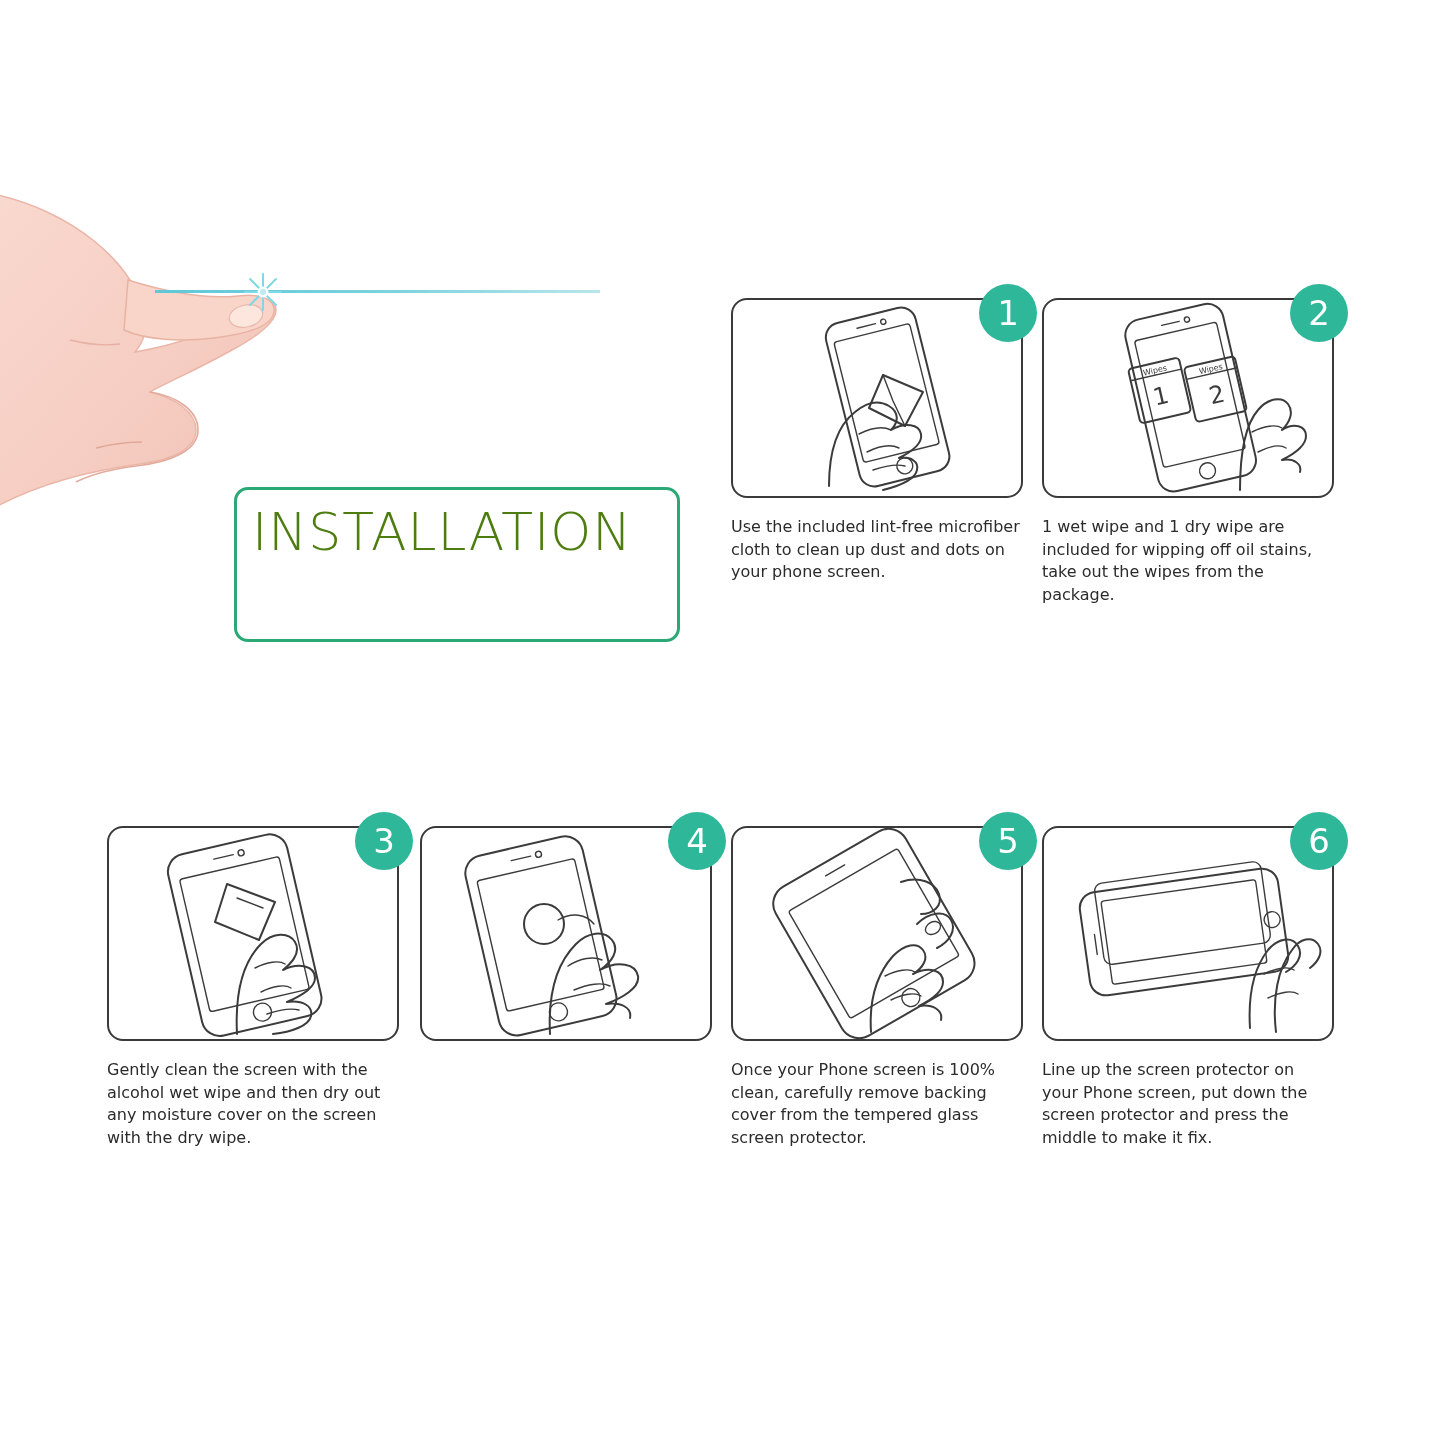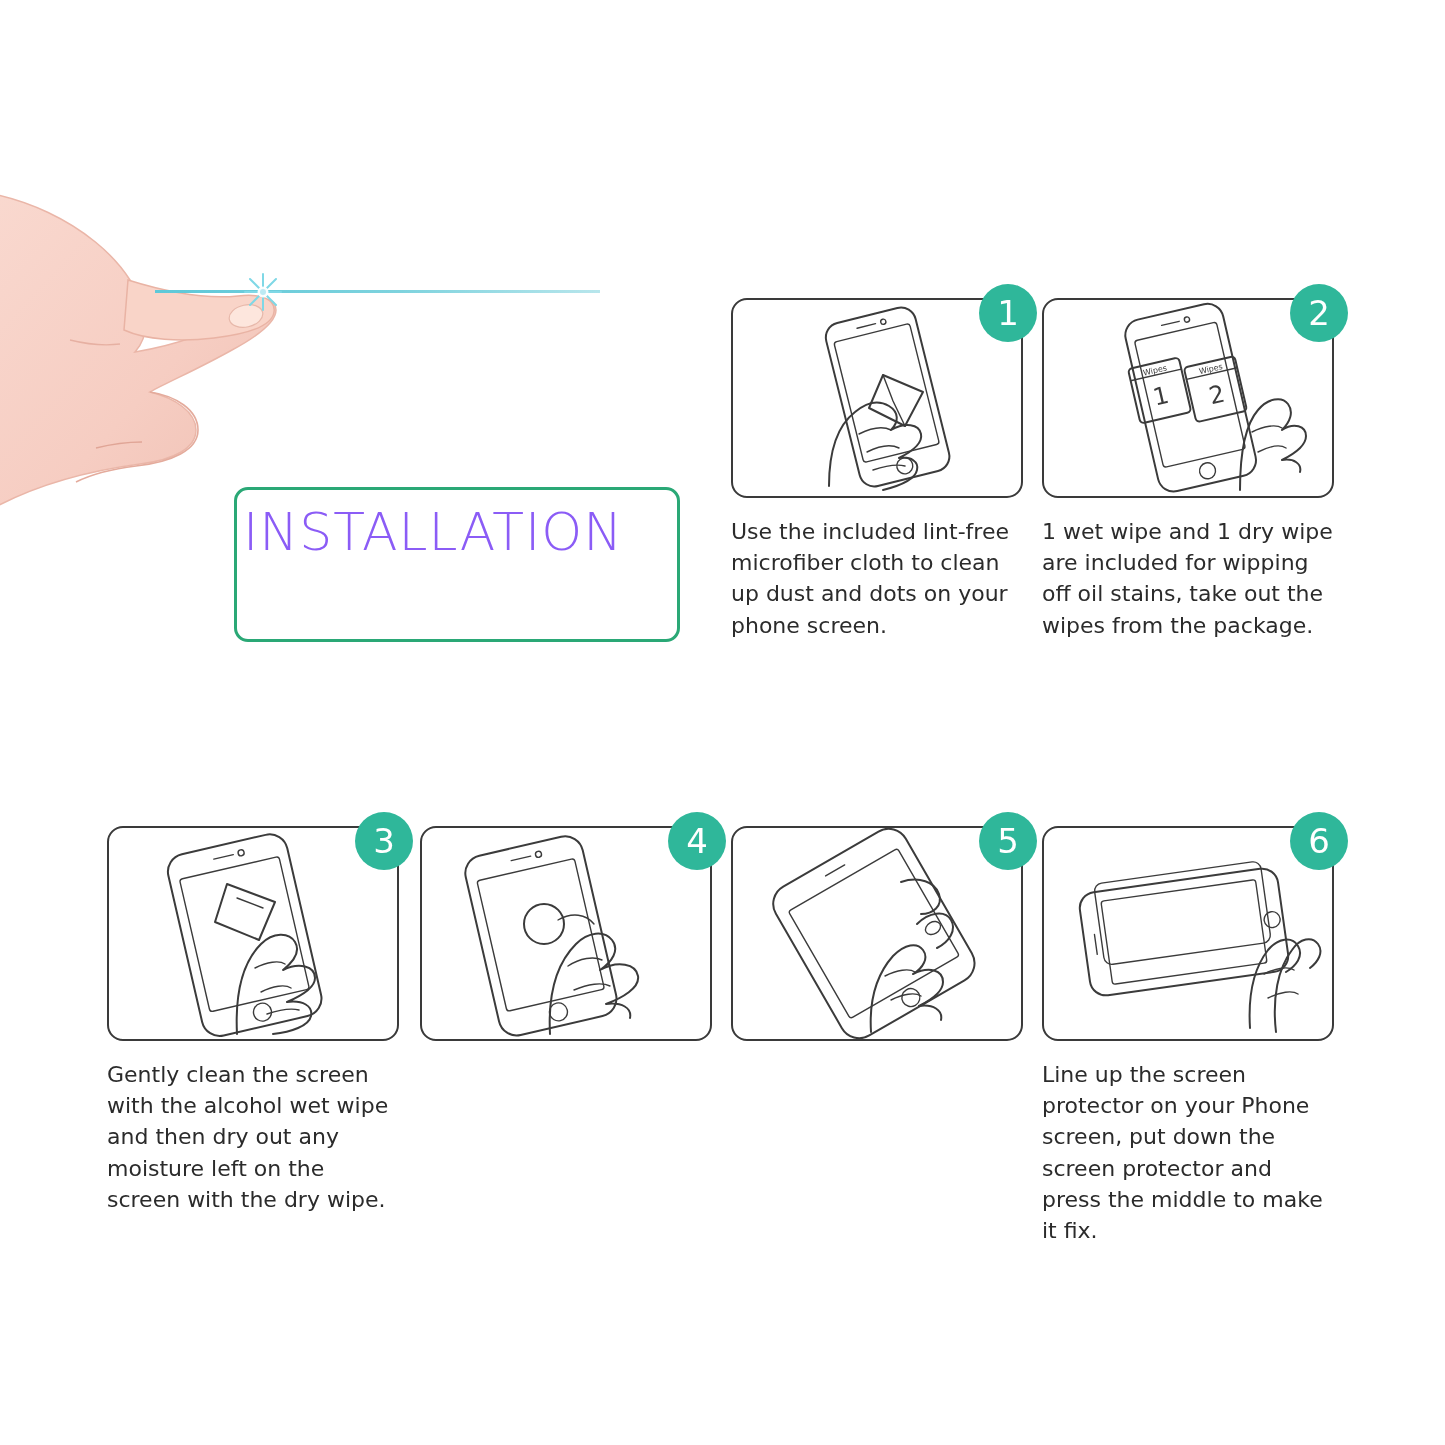--- a/index.html
+++ b/index.html
@@ -45,29 +45,29 @@
     left: 234px;
     top: 487px;
     width: 446px;
     height: 155px;
     border: 3px solid #2aa876;
     border-radius: 14px;
     box-sizing: border-box;
   }
   .title-text {
     position: absolute;
-    left: 243px;
+    left: 252px;
     top: 498px;
     width: 430px;
     font-family: "DejaVu Sans", sans-serif;
     font-size: 52px;
     font-weight: 300;
     line-height: 1.32;
     letter-spacing: 1px;
-    color: #8b5cf6;
+    color: #4d7c0f;
   }
 
   
   .step {
     position: absolute;
   }
   .step .frame {
     position: relative;
     border: 2px solid #3a3a3a;
     border-radius: 16px;
@@ -87,21 +87,21 @@
     font-size: 34px;
     font-family: "DejaVu Sans", sans-serif;
     display: flex;
     align-items: center;
     justify-content: center;
     line-height: 1;
   }
   .step .caption {
     margin-top: 18px;
     font-family: "DejaVu Sans", sans-serif;
-    font-size: 22px;
+    font-size: 16px;
     line-height: 1.42;
     color: #2b2b2b;
   }
   .step svg { display: block; }
 
   
   #step-1 { left: 731px; top: 298px; width: 292px; }
   #step-1 .frame { width: 292px; height: 200px; }
   #step-2 { left: 1042px; top: 298px; width: 292px; }
   #step-2 .frame { width: 292px; height: 200px; }
@@ -261,21 +261,21 @@
 
       <path class="stroke" d="M128 206 C 126 166, 134 134, 152 116 C 164 104, 180 104, 186 114
                C 192 124, 184 134, 174 142 C 190 134, 206 138, 206 150
                C 206 160, 192 168, 178 174 C 194 172, 204 178, 202 188
                C 200 198, 182 204, 164 206"></path>
       <path class="stroke-thin" d="M146 140 C 158 134, 170 132, 176 136"></path>
       <path class="stroke-thin" d="M152 164 C 164 158, 176 156, 182 160"></path>
       <path class="stroke-thin" d="M158 186 C 170 182, 182 180, 190 182"></path>
     </svg>
   </div>
-  <div class="caption">Gently clean the screen with the alcohol wet wipe and then dry out any moisture left on the screen with the dry wipe.</div>
+  <div class="caption">Gently clean the screen with the alcohol wet wipe and then dry out any moisture cover on the screen with the dry wipe.</div>
 </div>
 
 <div class="step" id="step-4">
   <div class="frame">
     <div class="badge">4</div>
     <svg width="288" height="211" viewBox="0 0 288 211">
       <g transform="rotate(-13 118 104)">
         <rect class="stroke" x="58" y="16" width="120" height="184" rx="18"></rect>
         <rect class="stroke-thin" x="68" y="40" width="100" height="134" rx="3"></rect>
         <circle class="stroke-thin" cx="118" cy="186" r="9"></circle>
@@ -313,20 +313,21 @@
       <path class="stroke" d="M138 204 C 136 172, 144 146, 160 128 C 172 116, 184 114, 190 122
                C 196 130, 190 140, 180 146 C 196 138, 210 142, 210 154
                C 210 164, 198 172, 186 178 C 200 176, 210 182, 208 192"></path>
       <path class="stroke-thin" d="M152 148 C 164 142, 176 140, 182 144"></path>
       <path class="stroke-thin" d="M158 172 C 170 166, 182 164, 188 168"></path>
 
       <path class="stroke" d="M184 96 C 196 84, 212 82, 218 92 C 224 102, 216 114, 204 120"></path>
       <ellipse class="stroke-thin" cx="200" cy="100" rx="8" ry="6" transform="rotate(-30 200 100)"></ellipse>
     </svg>
   </div>
+  <div class="caption">Once your Phone screen is 100% clean, carefully remove backing cover from the tempered glass screen protector.</div>
 </div>
 
 <div class="step" id="step-6">
   <div class="frame">
     <div class="badge">6</div>
     <svg width="288" height="211" viewBox="0 0 288 211">
 
       <g transform="rotate(-8 140 104)">
         <rect class="stroke" x="40" y="52" width="200" height="104" rx="16"></rect>
         <rect class="stroke-thin" x="62" y="62" width="156" height="84" rx="3"></rect>

